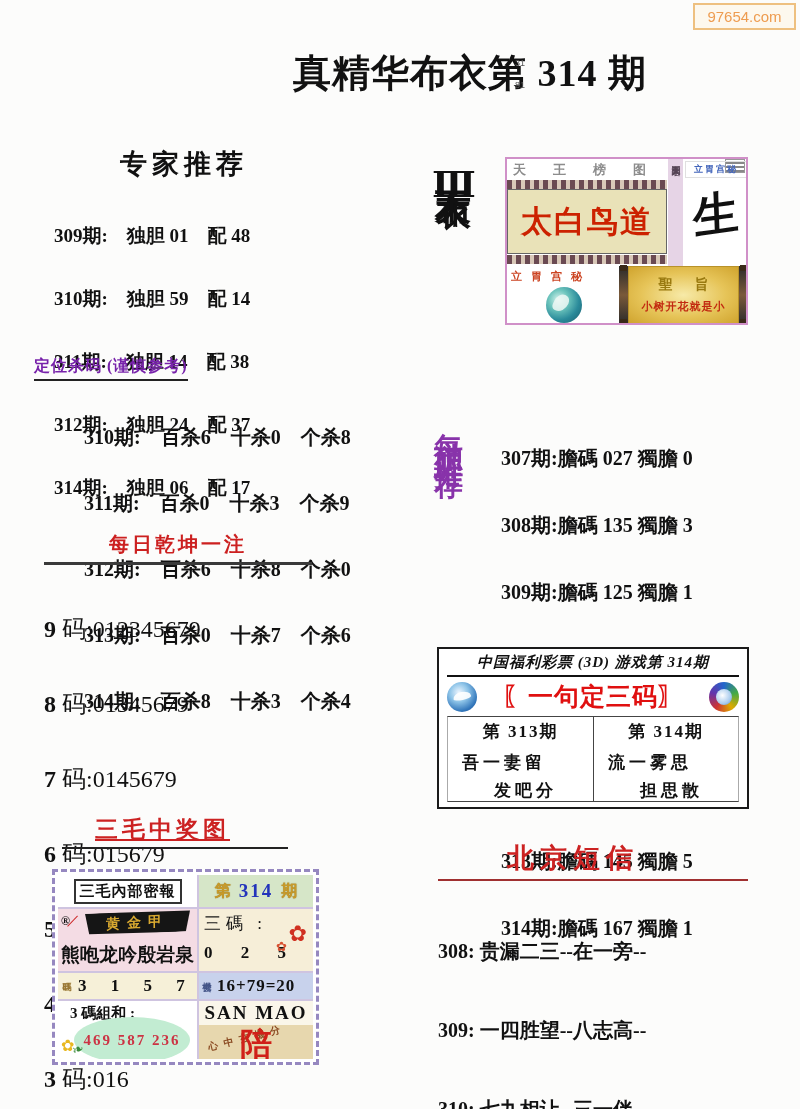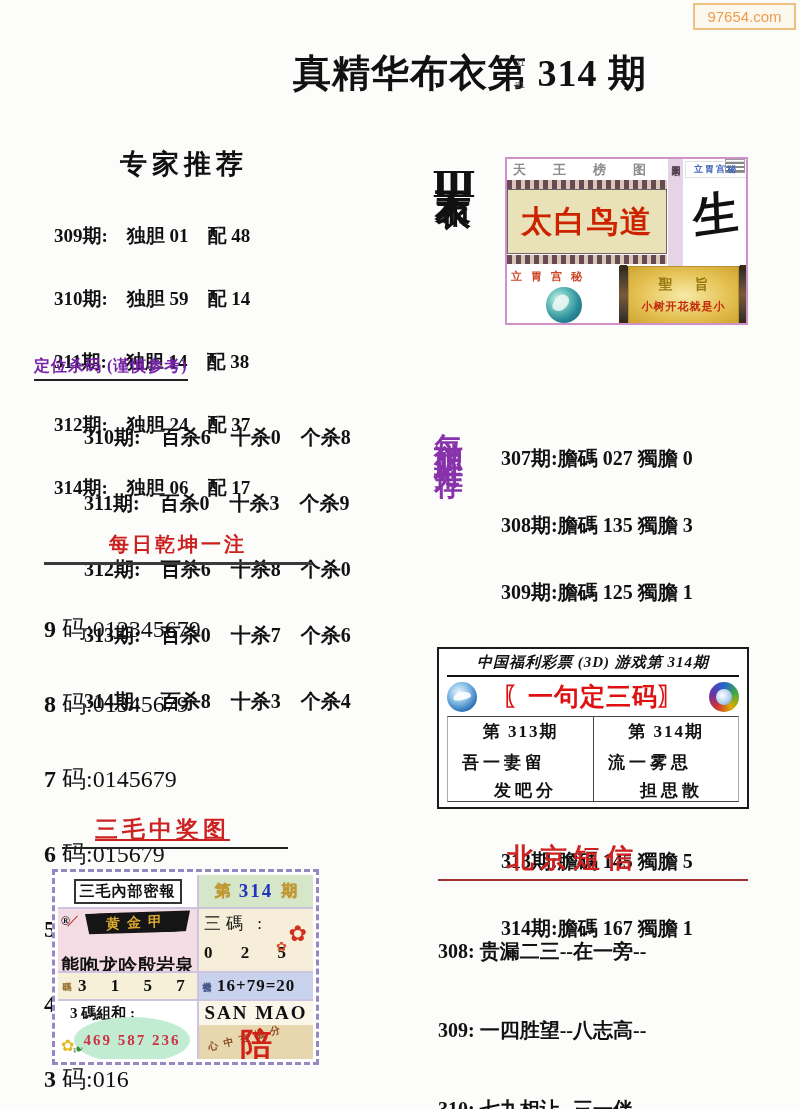--- a/index.html
+++ b/index.html
@@ -99,21 +99,21 @@
   .smc-cell { overflow:hidden; position:relative; }
   .smc-neibao { background:#fff; display:flex; align-items:center; justify-content:center; }
   .smc-neibao .inner { border:2px solid #333; padding:1px 4px; font-size:15px; font-weight:800; letter-spacing:1px; white-space:nowrap; }
   .smc-issue { background:#d6e6c8; display:flex; align-items:center; justify-content:center; gap:8px; }
   .smc-issue .gold { color:#c89a2a; font-weight:800; font-size:16px; text-shadow:0 0 1px #8a6a10; }
   .smc-issue .num { color:#2233bb; font-weight:800; font-size:19px; letter-spacing:2px; }
   .smc-banner-cell { background:#f4dce4; padding:2px 3px; }
   .smc-reg { position:absolute; left:3px; top:5px; font-size:12px; font-weight:800; }
   .smc-slash { position:absolute; left:13px; top:2px; color:#cc2222; font-size:18px; font-weight:800; transform:rotate(8deg); }
   .smc-banner { margin-left:24px; margin-right:4px; background:#151515; color:#d8a830; font-weight:800; font-size:14px; letter-spacing:7px; text-align:center; padding:3px 0 2px; transform:skewY(-3deg); clip-path:polygon(0 0,100% 10%,96% 100%,4% 90%); white-space:nowrap; }
-  .smc-verse { font-size:19px; font-weight:800; margin-top:19px; text-align:center; white-space:nowrap; }
+  .smc-verse { font-size:19px; font-weight:800; margin-top:8px; text-align:center; white-space:nowrap; }
   .smc-sanma { background:#f6eed8; padding:3px 5px; }
   .smc-sanma-label { font-size:17px; font-weight:400; letter-spacing:5px; }
   .smc-flower1 { position:absolute; right:6px; top:12px; color:#d03020; font-size:22px; }
   .smc-flower2 { position:absolute; right:26px; top:30px; color:#d85030; font-size:13px; }
   .smc-sanma-digits { font-size:17px; font-weight:800; letter-spacing:12px; margin-top:8px; }
   .smc-wang { background:#f6f0d8; display:flex; align-items:center; gap:6px; padding:0 4px; }
   .smc-xuan { background:#c8d2ec; display:flex; align-items:center; gap:5px; padding:0 3px; }
   .mini-label { writing-mode:vertical-rl; text-orientation:upright; font-size:9px; line-height:10px; height:22px; font-weight:700; }
   .smc-wang .mini-label { color:#997733; }
   .smc-xuan .mini-label { color:#445588; }

